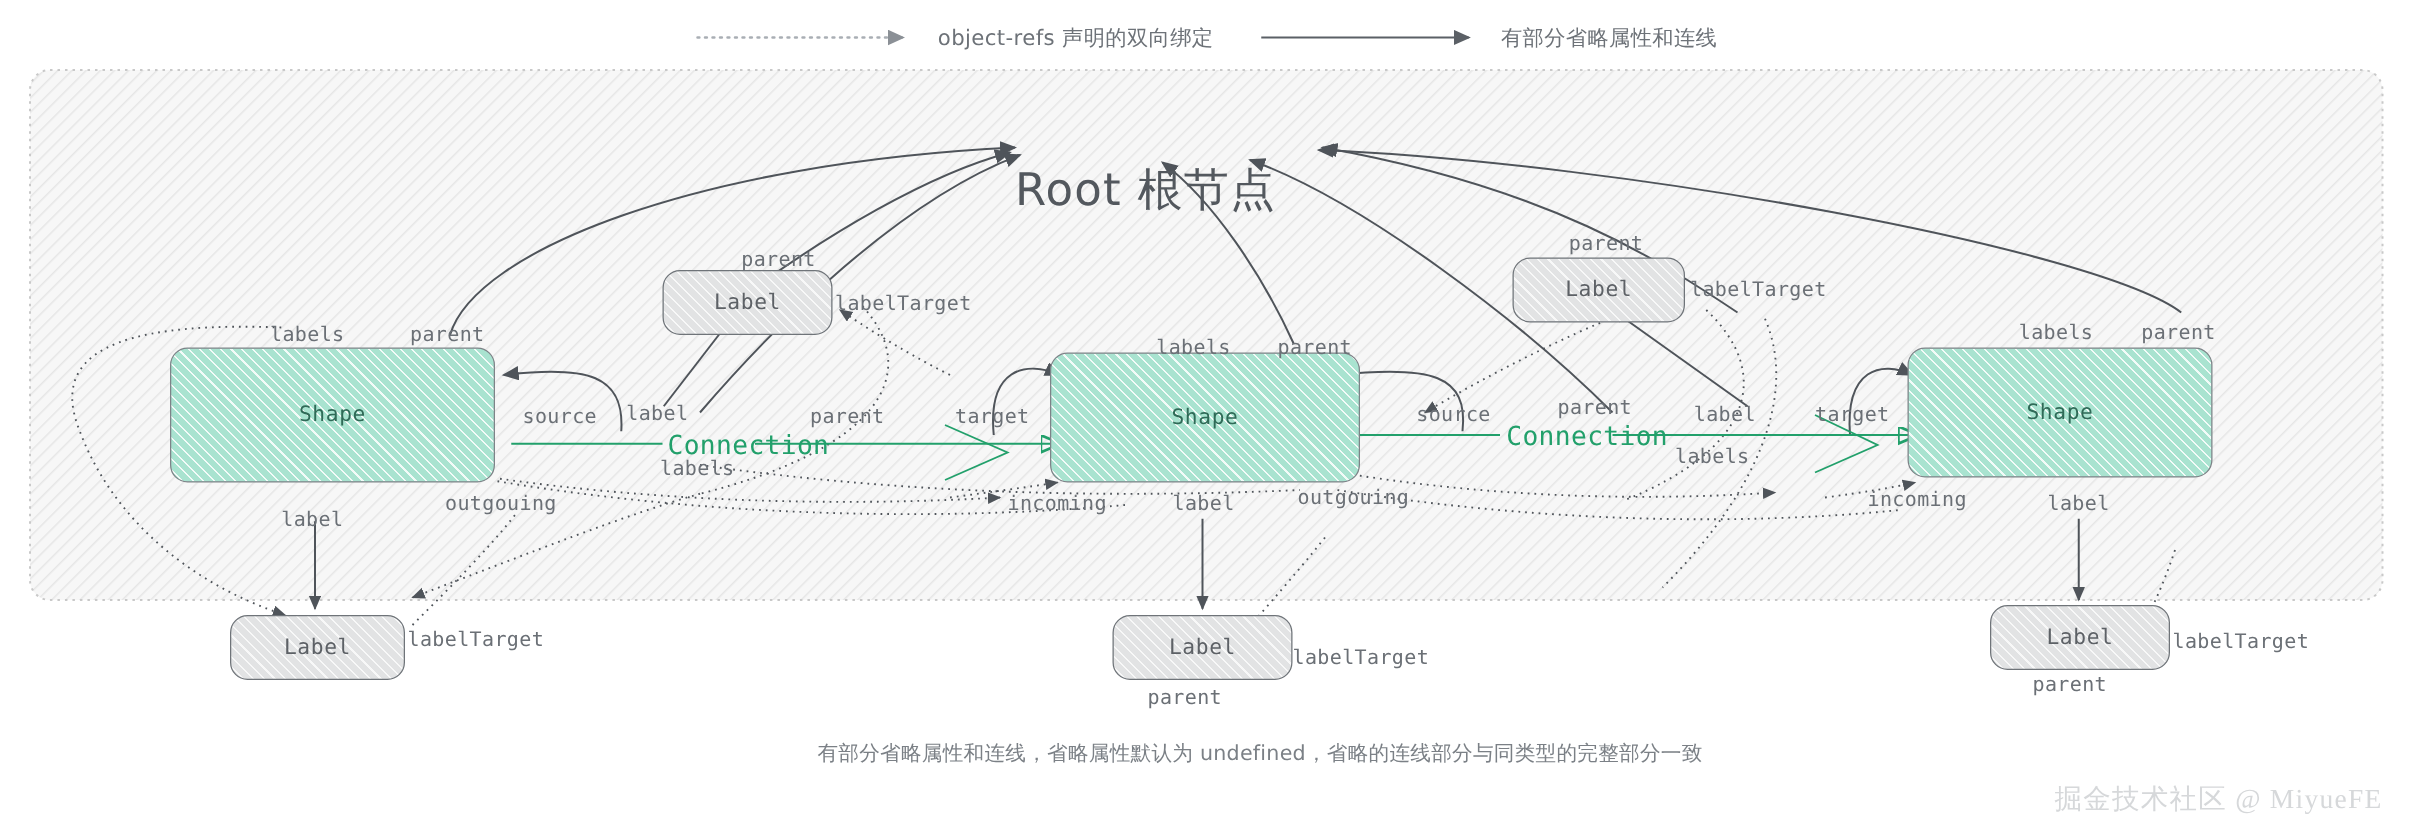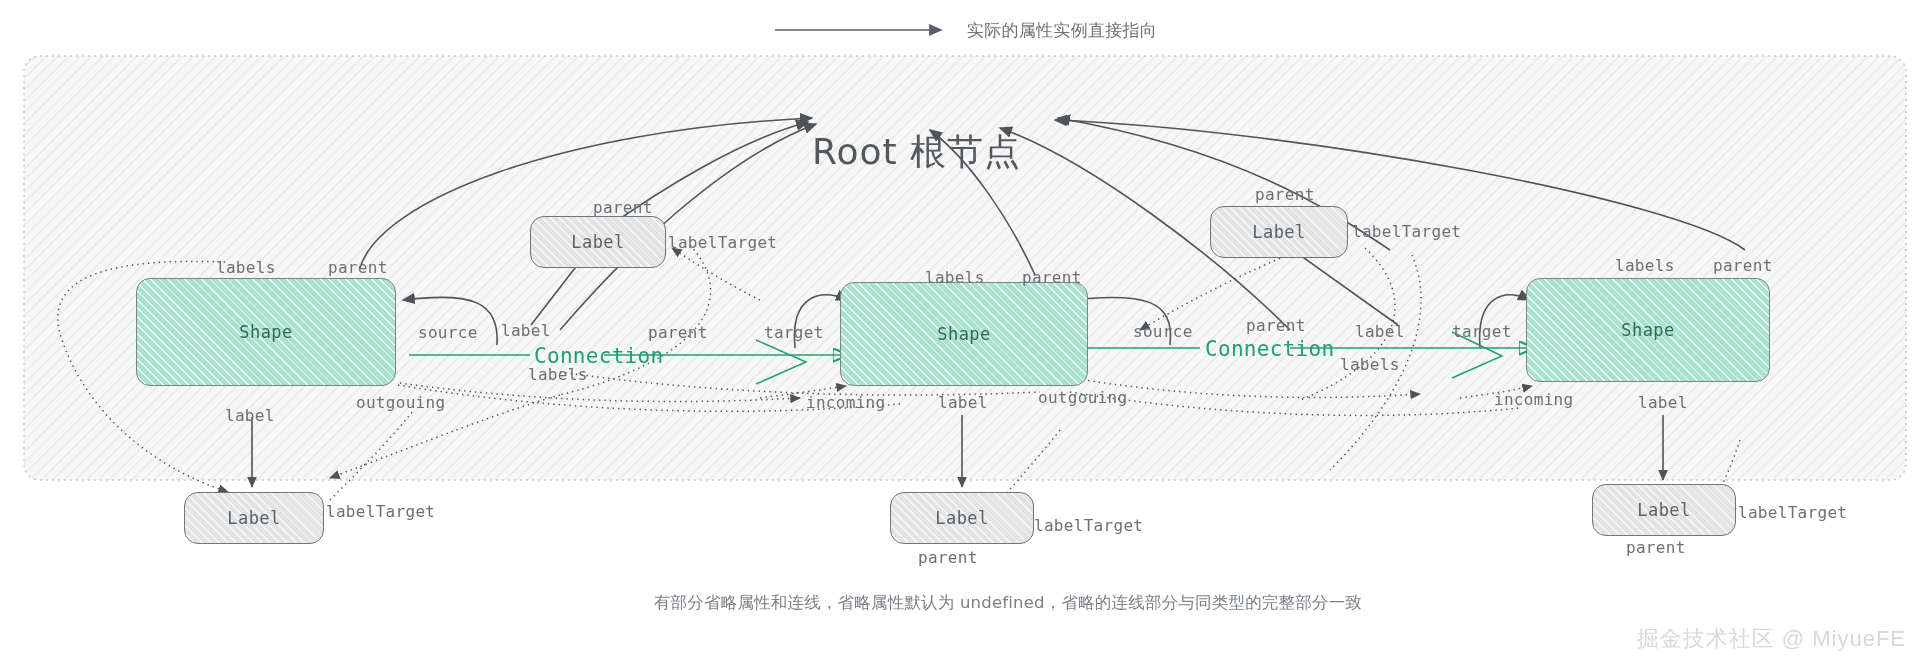--- a/index.html
+++ b/index.html
@@ -20,21 +20,21 @@
     font-size:17px;color:#6d7278;white-space:nowrap;letter-spacing:.3px;
   }
 
   .caption{
     position:absolute;left:0;top:592px;width:1930px;text-align:center;
     font-family:"DejaVu Sans","Liberation Sans",sans-serif;
     font-size:16.5px;color:#7b8086;letter-spacing:.2px;margin-left:43px;
   }
   .watermark{
     position:absolute;right:24px;top:624px;
-    font-family:Liberation Sans, sans-serif;
+    font-family:Liberation Serif, serif;
     font-size:22px;color:#d6d8da;letter-spacing:1px;white-space:nowrap;
   }
 
   .node{
     position:absolute;box-sizing:border-box;display:flex;
     align-items:center;justify-content:center;
     border-radius:14px;border:1.6px solid #6f7479;
   }
   .node span{
     font-family:"DejaVu Sans Mono","Liberation Mono",monospace;
@@ -70,30 +70,41 @@
     font-family:"DejaVu Sans","Liberation Sans",sans-serif;
     font-size:36px;color:#53585e;letter-spacing:1px;
   }
 </style>
 </head>
 <body>
 
 <div id="stage">
 
   <div class="legend-row">
+    <div class="legend-item">
+      <svg width="180" height="18">
+        <defs>
+          <marker id="lg-dot-head" markerWidth="7" markerHeight="7" refX="6" refY="3.2" orient="auto">
+            <path d="M0,0 L7,3.2 L0,6.4 z" fill="#8b9096"></path>
+          </marker>
+        </defs>
+        <line x1="2" y1="9" x2="166" y2="9" stroke="#a9aeb4" stroke-width="2" stroke-dasharray="1.5 4.5" stroke-linecap="round" marker-end="url(#lg-dot-head)"></line>
+      </svg>
+      <span class="legend-text">object-refs 声明的双向绑定</span>
+    </div>
     <div class="legend-item">
       <svg width="180" height="18">
         <defs>
           <marker id="lg-sol-head" markerWidth="8" markerHeight="8" refX="7" refY="3.6" orient="auto">
             <path d="M0,0 L8,3.6 L0,7.2 z" fill="#5b6066"></path>
           </marker>
         </defs>
         <line x1="2" y1="9" x2="168" y2="9" stroke="#5b6066" stroke-width="1.7" marker-end="url(#lg-sol-head)"></line>
       </svg>
-      <span class="legend-text">实际的属性实例直接指向</span>
+      <span class="legend-text">有部分省略属性和连线</span>
     </div>
   </div>
 
   <svg class="layer">
     <defs>
       <pattern id="hatch" width="8" height="8" patternUnits="userSpaceOnUse" patternTransform="rotate(45)">
         <rect width="8" height="8" fill="#f7f7f7"></rect>
         <line x1="0" y1="0" x2="0" y2="8" stroke="#e6e6e6" stroke-width="2.4"></line>
       </pattern>
       <marker id="ah" markerWidth="9" markerHeight="9" refX="7.5" refY="3.6" orient="auto">

